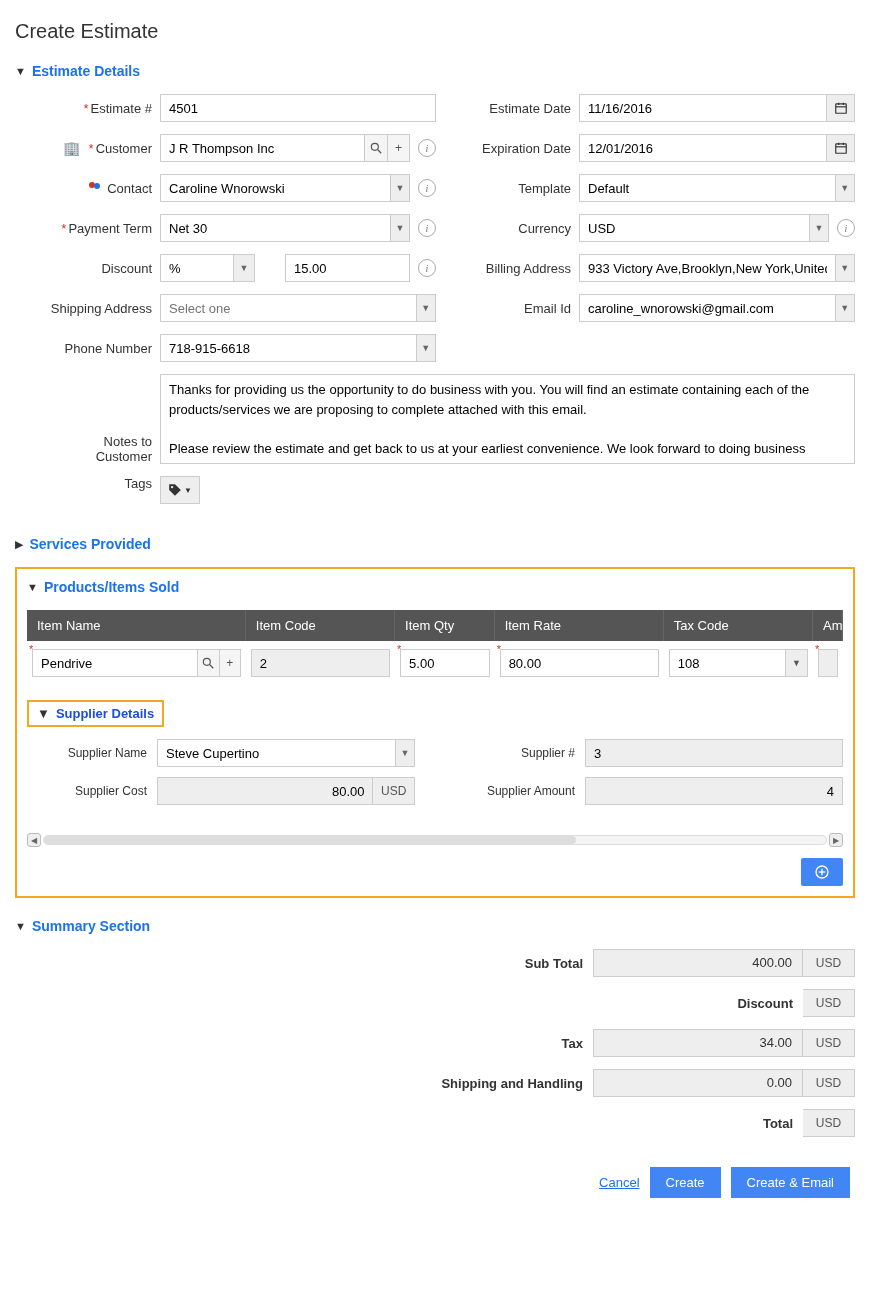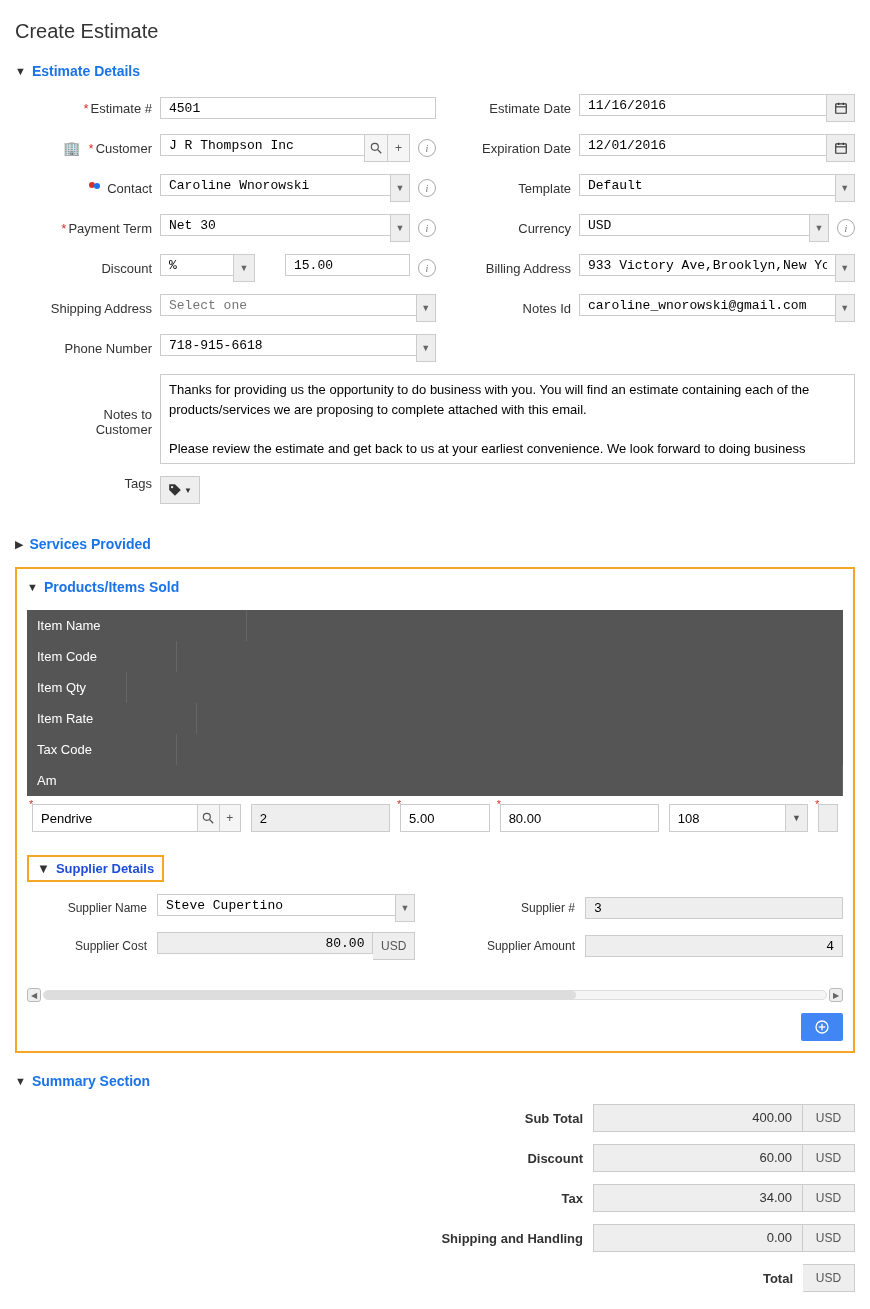--- a/index.html
+++ b/index.html
@@ -8,21 +8,21 @@
 
 .section-header { display: flex; align-items: center; gap: 6px; margin: 10px 0 15px 0; cursor: pointer; }
 .section-header .chevron { font-size: 11px; color: #333; }
 .section-header .title { color: #1a73e8; font-weight: bold; font-size: 14px; }
 
 .form-grid { display: grid; grid-template-columns: 1fr 1fr; gap: 0 28px; padding-left: 30px; }
 .form-row { display: flex; align-items: center; margin-bottom: 12px; min-height: 28px; }
 .form-row.full { grid-column: 1 / 3; align-items: flex-start; }
 .label { width: 115px; text-align: right; font-size: 13px; color: #333; padding-right: 8px; flex-shrink: 0; }
 .label .req { color: #d93025; margin-right: 2px; }
-.input, .select, .textarea { border: 1px solid #ccc; padding: 5px 8px; font-size: 13px; background: #fff; height: 22px; font-family: Liberation Mono, monospace; }
+.input, .select, .textarea { border: 1px solid #ccc; padding: 5px 8px; font-size: 13px; background: #fff; height: 28px; }
 .input { width: 100%; }
 .textarea { width: 100%; height: auto; min-height: 90px; line-height: 1.5; resize: none; font-family: inherit; white-space: pre-wrap; }
 .field-wrap { flex: 1; display: flex; align-items: center; }
 .info-icon { width: 18px; height: 18px; border: 1px solid #aaa; border-radius: 50%; display: inline-flex; align-items: center; justify-content: center; font-size: 10px; color: #777; margin-left: 8px; font-style: italic; font-family: serif; flex-shrink: 0; }
 
 .combo { display: flex; flex: 1; }
 .combo .input { border-right: none; }
 .combo-btn { width: 28px; height: 28px; border: 1px solid #ccc; background: #f5f5f5; display: flex; align-items: center; justify-content: center; cursor: pointer; font-size: 12px; color: #555; }
 .combo-btn:not(:last-child) { border-right: none; }
 
@@ -38,21 +38,21 @@
 .disc-wrap .select-wrap { flex: 0 0 95px; }
 .disc-wrap .input { flex: 1; }
 
 .tags-btn { width: 40px; height: 28px; border: 1px solid #ccc; background: #eee; display: flex; align-items: center; justify-content: center; gap: 2px; cursor: pointer; }
 
 .customer-icon { color: #1a73e8; font-size: 14px; margin-right: 4px; }
 .contact-icon { font-size: 14px; margin-right: 0px; }
 
 
 .highlight-box { border: 2px solid #f5a623; padding: 10px; margin: 10px 0 20px 0; }
-.products-table-head { display: flex; background: #555; color: #fff; font-size: 13px; flex-direction: column; }
+.products-table-head { display: flex; background: #555; color: #fff; font-size: 13px; }
 .products-table-head > div { padding: 8px 10px; border-right: 1px solid #666; }
 .col-name { width: 220px; }
 .col-code { width: 150px; }
 .col-qty { width: 100px; }
 .col-rate { width: 170px; }
 .col-tax { width: 150px; }
 .col-amt { flex: 1; min-width: 30px; }
 
 .products-row { display: flex; padding: 8px 0; position: relative; }
 .products-row > div { padding: 0 5px; position: relative; }
@@ -248,31 +248,31 @@
     <div class="form-row">
       <div class="label"><span>Billing Address</span></div>
       <div class="field-wrap">
         <div class="select-wrap">
           <input class="input" value="933 Victory Ave,Brooklyn,New York,United" style="">
           <div class="select-caret">▼</div>
         </div>
       </div>
     </div>
     <div class="form-row">
-      <div class="label"><span>Notes Id</span></div>
+      <div class="label"><span>Email Id</span></div>
       <div class="field-wrap">
         <div class="select-wrap">
           <input class="input" value="caroline_wnorowski@gmail.com" style="">
           <div class="select-caret">▼</div>
         </div>
       </div>
     </div>
   </div>
 
-  <div class="form-row full" style="align-items:center">
+  <div class="form-row full" style="align-items:flex-end">
     <div class="label" style="padding-top:6px"><span>Notes to Customer</span></div>
     <div class="field-wrap">
         <textarea class="textarea" style="">Thanks for providing us the opportunity to do business with you. You will find an estimate containing each of the products/services we are proposing to complete attached with this email.
 
 Please review the estimate and get back to us at your earliest convenience. We look forward to doing business together.If you have any questions, feel free to contact us at nirmalfrancis88@gmail.com</textarea>
       </div>
   </div>
   <div class="form-row full">
     <div class="label"><span>Tags</span></div>
     <div class="tags-btn">
@@ -392,21 +392,20 @@
   <span class="title">Summary Section</span>
 </div>
 <div class="summary">
   <div class="summary-row">
     <div class="slabel">Sub Total</div>
     <div class="svalue">400.00</div>
     <div class="sunit">USD</div>
   </div>
   <div class="summary-row">
     <div class="slabel">Discount</div>
-    <div class="svalue">60.00</div>
     <div class="sunit">USD</div>
   </div>
   <div class="summary-row">
     <div class="slabel">Tax</div>
     <div class="svalue">34.00</div>
     <div class="sunit">USD</div>
   </div>
   <div class="summary-row">
     <div class="slabel">Shipping and Handling</div>
     <div class="svalue">0.00</div>

